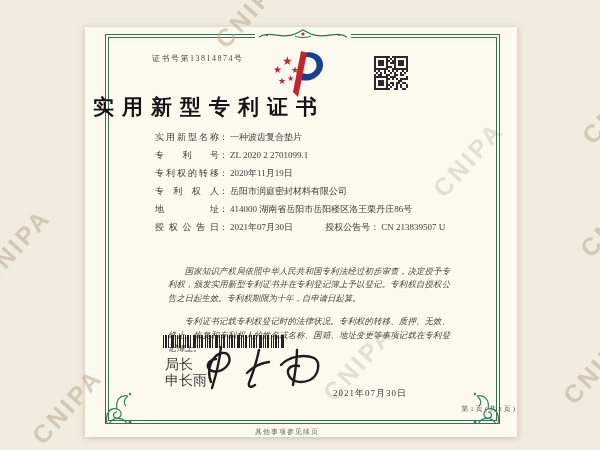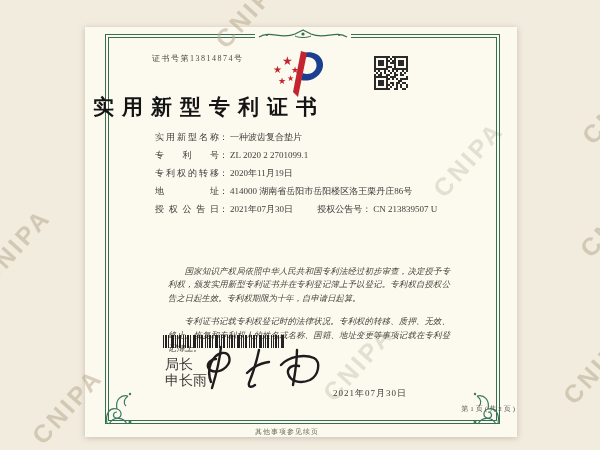--- a/index.html
+++ b/index.html
@@ -41,21 +41,21 @@
   .qr{position:absolute;left:289px;top:29px;width:34px;height:34px;}
   .title{
     position:absolute;left:0;top:66px;width:100%;text-align:left;
     font-size:21px;font-weight:bold;color:#141414;letter-spacing:8px;text-indent:8px;
   }
   
   .fields{position:absolute;left:70px;top:104px;width:330px;}
   .row{height:18px;font-size:9px;color:#3c3c38;white-space:nowrap;}
   .row .lbl{display:inline-block;width:64px;text-align:justify;text-align-last:justify;vertical-align:top;}
   .row .colon{margin-right:2px;}
-  .row .pair2{margin-left:22px;}
+  .row .pair2{margin-left:30px;}
   
   .paras{
     position:absolute;left:73px;top:228px;width:302px;
     font-size:8.4px;line-height:1.6;color:#46453d;font-style:italic;text-align:justify;
   }
   .paras p{margin:10px;text-indent:2em;}
   
   .barcode{position:absolute;left:78px;top:307px;width:126px;height:13px;}
   .signer{position:absolute;left:80px;top:330px;font-size:14px;color:#3c3c38;line-height:16px;}
   .signature{position:absolute;left:110px;top:315px;}
@@ -201,20 +201,23 @@
       <div class="row">
         <span class="lbl">实用新型名称</span><span class="colon">：</span><span class="val">一种波齿复合垫片</span>
       </div>
       <div class="row">
         <span class="lbl">专利号</span><span class="colon">：</span><span class="val">ZL 2020 2 2701099.1</span>
       </div>
       <div class="row">
         <span class="lbl">专利权的转移</span><span class="colon">：</span><span class="val">2020年11月19日</span>
       </div>
       <div class="row">
+        <span class="lbl">专利权人</span><span class="colon">：</span><span class="val">岳阳市润庭密封材料有限公司</span>
+      </div>
+      <div class="row">
         <span class="lbl">地址</span><span class="colon">：</span><span class="val">414000 湖南省岳阳市岳阳楼区洛王栗丹庄86号</span>
       </div>
       <div class="row">
         <span class="lbl">授权公告日</span><span class="colon">：</span><span class="val">2021年07月30日</span>
         <span class="pair2"><span>授权公告号</span><span class="colon">：</span><span class="val">CN 213839507 U</span></span>
       </div>
     </div>
 
     <div class="paras">
       <p>国家知识产权局依照中华人民共和国专利法经过初步审查，决定授予专利权，颁发实用新型专利证书并在专利登记簿上予以登记。专利权自授权公告之日起生效。专利权期限为十年，自申请日起算。</p>

